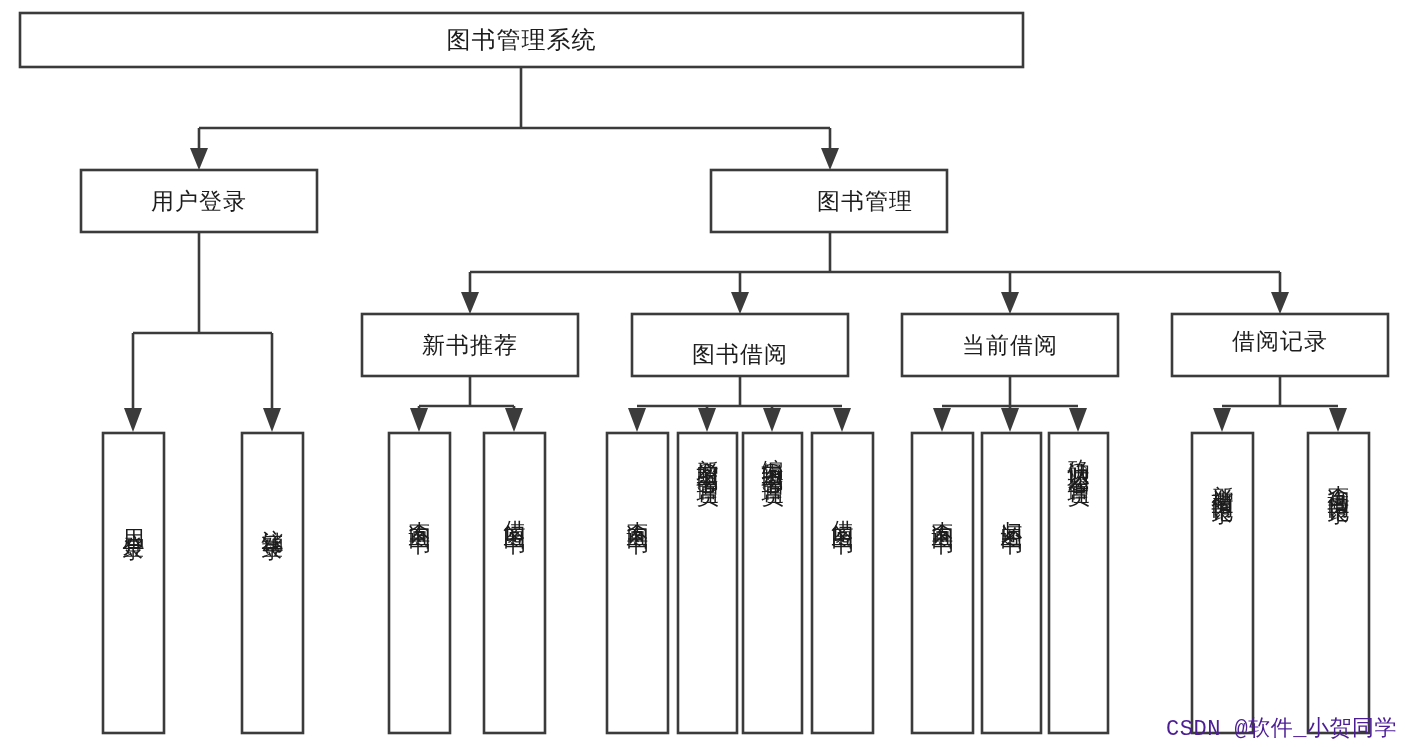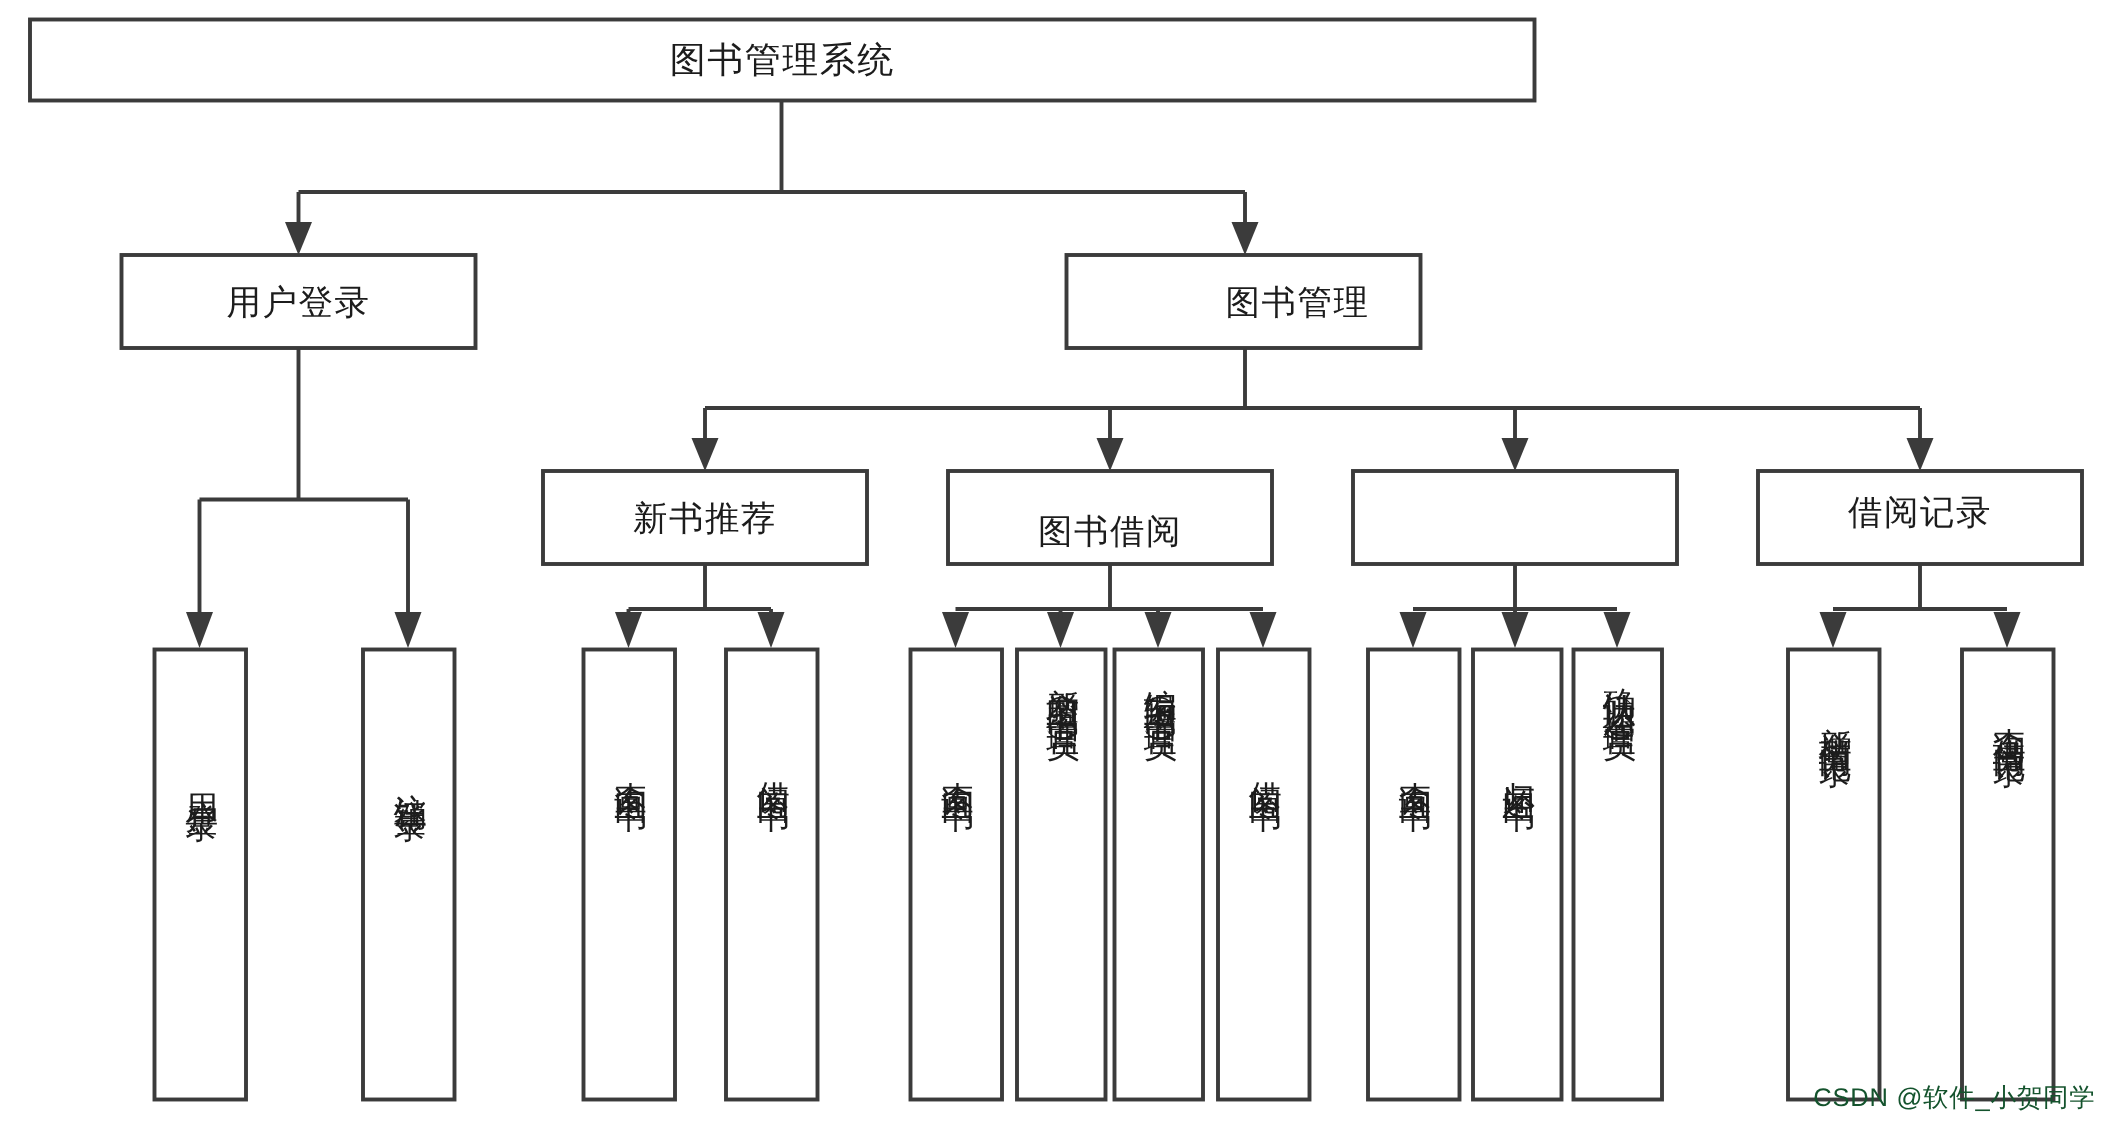--- a/index.html
+++ b/index.html
@@ -71,23 +71,23 @@
     letter-spacing: 1px;
     white-space: nowrap;
   }
   .title-text {
     font-size: 24px;
   }
   .watermark {
     position: absolute;
     right: 8px;
     bottom: 4px;
-    font-family: Liberation Sans, sans-serif;
-    font-size: 17px;
-    color: #14532d;
+    font-family: Liberation Mono, monospace;
+    font-size: 22px;
+    color: #4c1d95;
     white-space: nowrap;
     letter-spacing: 0.5px;
   }
 </style>
 </head>
 <body>
 
 <div id="diagram-root">
 
   <svg class="diagram-canvas" viewBox="0 0 1405 747" xmlns="http://www.w3.org/2000/svg">
@@ -201,20 +201,23 @@
   </div>
 
   <div class="hlabel-wrap" style="left:362px; top:314px; width:216px; height:62px;">
     <span class="hlabel-text">新书推荐</span>
   </div>
 
   <div class="hlabel-wrap" style="left:632px; top:314px; width:216px; height:80px;">
     <span class="hlabel-text">图书借阅</span>
   </div>
 
+  <div class="hlabel-wrap" style="left:902px; top:314px; width:216px; height:62px;">
+    <span class="hlabel-text">当前借阅</span>
+  </div>
 
   <div class="hlabel-wrap" style="left:1172px; top:298px; width:216px; height:62px;margin-top:12px;">
     <span class="hlabel-text">借阅记录</span>
   </div>
 
   <div class="vlabel-wrap" style="left:103px; top:433px; width:61px; height:300px; padding-top:78px;">
     <span class="vlabel-text">用户登录</span>
   </div>
 
   <div class="vlabel-wrap" style="left:242px; top:433px; width:61px; height:300px; padding-top:78px;">

